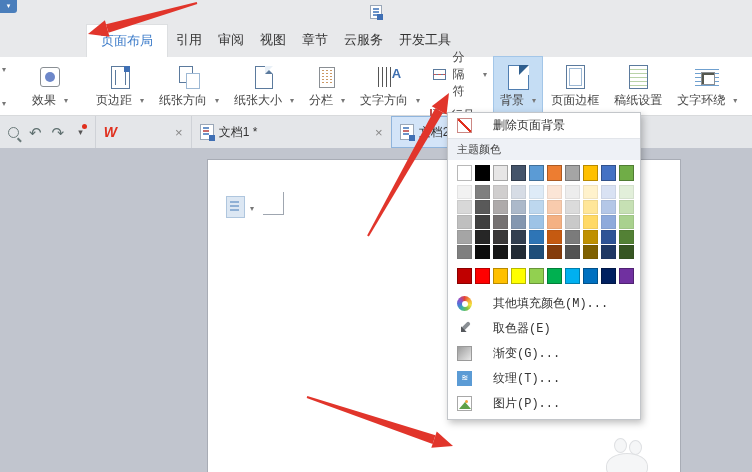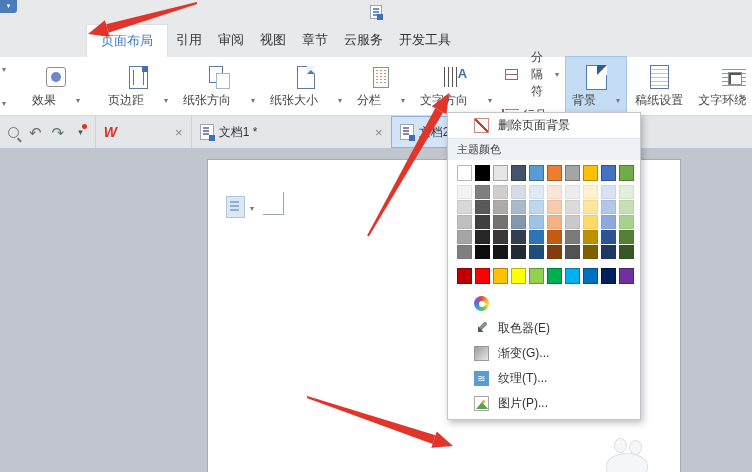--- a/index.html
+++ b/index.html
@@ -20,21 +20,21 @@
   .rtab{line-height:31px;padding:0 8px;font-size:13px;color:#333;white-space:nowrap;}
   .rtab.first{margin-left:86px;padding:0 14px;}
   .rtab.active{background:#fff;color:#3D7CC9;border:1px solid #DDDFE1;border-bottom:none;}
   
   .ribbon{position:absolute;left:0;top:57px;width:752px;height:59px;background:#fff;
           border-bottom:1px solid #D8DADC;display:flex;align-items:stretch;gap:3px;
           padding-left:26px;box-sizing:border-box;}
   .edge-caret{position:absolute;font-size:8px;color:#777;}
   .rbtn{display:flex;flex-direction:column;align-items:center;justify-content:space-between;
         padding:7px 6px 6px;font-size:12px;color:#444;white-space:nowrap;box-sizing:border-box;}
-  .rbtn .lbl{display:flex;align-items:center;gap:20px;}
+  .rbtn .lbl{display:flex;align-items:center;gap:8px;}
   .caret{font-size:8px;color:#777;}
   .rbtn.highlight{background:#C5DDF4;outline:1px solid #A3C6E8;}
   .vsep{width:1px;background:#E3E4E6;margin:5px 5px;}
   .ico{width:26px;height:26px;position:relative;display:flex;align-items:center;justify-content:center;}
   
   .effects-i{width:18px;height:18px;border:1px solid #8A8F94;border-radius:3px;display:flex;align-items:center;justify-content:center;}
   .effects-i::before{content:"";width:10px;height:10px;border-radius:50%;background:#6D87C9;}
   .margins-i{width:17px;height:21px;border:1px solid #5B7A9D;position:relative;background:#fff;}
   .margins-i::before{content:"";position:absolute;left:3px;top:3px;right:3px;bottom:3px;border-left:1px solid #5B7A9D;border-right:1px solid #5B7A9D;}
   .margins-i::after{content:"";position:absolute;right:-1px;top:-1px;width:6px;height:6px;background:#3F6FB4;}
@@ -100,21 +100,21 @@
          background:linear-gradient(45deg,transparent 44%,#E0301E 44% 56%,transparent 56%);}
   .m-head{height:21px;background:#EEF1F6;border-top:1px solid #E2E5EA;display:flex;align-items:center;
           padding-left:9px;font-size:11px;color:#444;}
   .grid-wrap{padding:5px 9px 6px;}
   .swatch-row{display:grid;grid-template-columns:repeat(10,15px);column-gap:3px;}
   .swatch{width:15px;height:16px;border:1px solid rgba(0,0,0,.28);box-sizing:border-box;}
   .variant-grid{display:grid;grid-template-columns:repeat(10,15px);gap:1px 3px;margin-top:4px;}
   .variant{width:15px;height:14px;border:1px solid rgba(0,0,0,.06);box-sizing:border-box;}
   .std-wrap{padding:3px 9px 7px;}
   .m-items{padding-bottom:3px;}
-  .m-item{height:25px;display:flex;align-items:center;gap:9px;padding-left:26px;}
+  .m-item{height:25px;display:flex;align-items:center;gap:21px;padding-left:9px;font-family:Liberation Mono, monospace;}
   .mi{width:15px;height:15px;position:relative;flex:none;box-sizing:border-box;}
   .color-wheel-icon{border-radius:50%;background:conic-gradient(#E4443A,#F2A23A,#F5E33D,#7FC243,#3BB5A0,#4A79D9,#8F4FC9,#E4443A);}
   .color-wheel-icon::after{content:"";position:absolute;left:4.5px;top:4.5px;width:6px;height:6px;border-radius:50%;background:#fff;}
   .eyedropper-icon::before{content:"";position:absolute;left:7px;top:0;width:4px;height:10px;background:#8A8F94;border-radius:2px;transform:rotate(45deg);}
   .eyedropper-icon::after{content:"";position:absolute;left:0px;bottom:0px;width:0;height:0;border:4px solid transparent;border-bottom-color:#55585C;transform:rotate(-135deg);}
   .gradient-icon{background:linear-gradient(135deg,#9C9C9C,#E8E8E8);border:1px solid #9A9A9A;}
   .texture-icon{background:#5B9BD5;color:#fff;font-size:10px;line-height:15px;text-align:center;}
   .pattern-icon{background:linear-gradient(155deg,#DCEDF8 0 22%,#7FBE4C 22% 55%,#F2C94C 55% 78%,#5F9E3A 78%);}
   .picture-icon{background:#fff;border:1px solid #A8A8A8;}
   .picture-icon::before{content:"";position:absolute;right:3px;top:3px;width:3px;height:3px;border-radius:50%;background:#F2A23A;}
@@ -203,39 +203,47 @@
     <div class="ico">
         <div class="textdir-i"></div>
       </div>
     <div class="lbl">
         <span>文字方向</span>
         <span class="caret">▾</span>
       </div>
   </div>
 
   <div style="display:flex;flex-direction:column;justify-content:center;gap:7px;padding:0 4px;">
-    <div class="lbl" style="display:flex;align-items:center;gap:12px;font-size:12px;color:#444;text-align:right;">
+    <div class="lbl" style="display:flex;align-items:center;gap:12px;font-size:12px;color:#444;">
       <span class="break-i"></span>
       <span>分隔符</span>
         <span class="caret">▾</span>
     </div>
     <div class="lbl" style="display:flex;align-items:center;gap:4px;font-size:12px;color:#444;">
       <span class="linenum-i"></span>
       <span>行号</span>
         <span class="caret">▾</span>
     </div>
   </div>
 
   <div class="rbtn highlight">
     <div class="ico">
         <div class="background-i"></div>
       </div>
     <div class="lbl">
         <span>背景</span>
         <span class="caret">▾</span>
+      </div>
+  </div>
+  <div class="rbtn">
+    <div class="ico">
+        <div class="pageborder-i"></div>
+      </div>
+    <div class="lbl">
+        <span>页面边框</span>
       </div>
   </div>
   <div class="rbtn">
     <div class="ico">
         <div class="gridset-i"></div>
       </div>
     <div class="lbl">
         <span>稿纸设置</span>
       </div>
   </div>
@@ -375,20 +383,21 @@
         <div class="swatch" style="background: rgb(0, 176, 80);"></div>
         <div class="swatch" style="background: rgb(0, 176, 240);"></div>
         <div class="swatch" style="background: rgb(0, 112, 192);"></div>
         <div class="swatch" style="background: rgb(0, 32, 96);"></div>
         <div class="swatch" style="background: rgb(112, 48, 160);"></div>
       </div>
   </div>
   <div class="m-items" id="menu-items">
       <div class="m-item">
         <span class="mi color-wheel-icon"></span>
+        <span>其他填充颜色(M)...</span>
       </div>
       <div class="m-item">
         <span class="mi eyedropper-icon"></span>
         <span>取色器(E)</span>
       </div>
       <div class="m-item">
         <span class="mi gradient-icon"></span>
         <span>渐变(G)...</span>
       </div>
       <div class="m-item">

